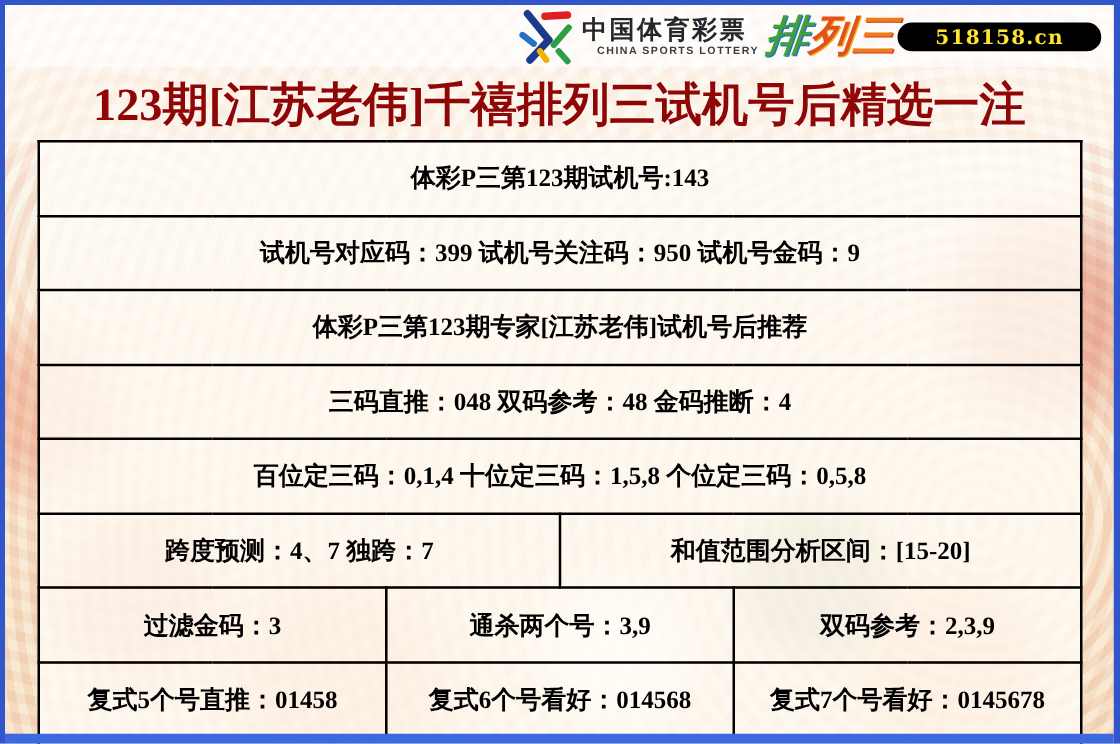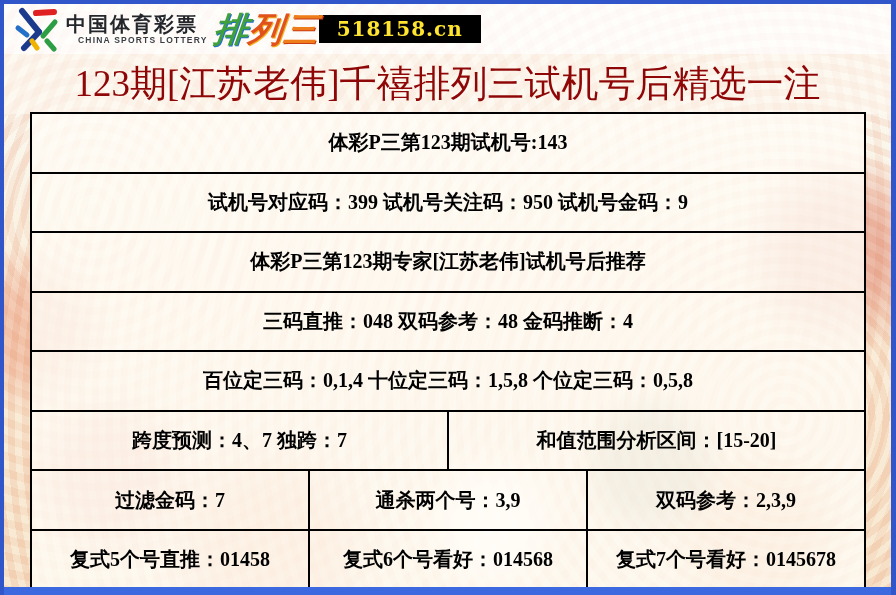--- a/index.html
+++ b/index.html
@@ -22,21 +22,21 @@
       radial-gradient(circle at 12% 80%, rgba(220,70,50,0.22) 0 40px, rgba(220,70,50,0) 90px),
       radial-gradient(circle at 85% 90%, rgba(230,140,70,0.30) 0 50px, rgba(230,140,70,0) 100px),
       repeating-radial-gradient(circle at 88% 70%, rgba(224,112,70,0.10) 0 7px, rgba(255,252,244,0.12) 7px 14px),
       repeating-radial-gradient(circle at 10% 35%, rgba(224,112,70,0.08) 0 8px, rgba(255,252,244,0.10) 8px 16px),
       linear-gradient(180deg, #faf6ec 0 110px, #f8e9d2 320px, #f6e3c8 100%);
   }
 
   
   .header {
     position:absolute; left:0; top:0; width:100%; height:50px;
-    display:flex; align-items:center; justify-content:flex-start;
+    display:flex; align-items:center; justify-content:flex-end;
     background:rgba(255,255,255,0.78);
     padding:0 10px 0 8px;
   }
   .logo-group { display:flex; align-items:center; }
   .logo-mark { width:50px; height:46px; }
   .logo-words { margin-left:4px; line-height:1; }
   .logo-cn {
     font-family:"Liberation Sans","DejaVu Sans",sans-serif;
     font-weight:bold; font-size:20px; color:#23262a; letter-spacing:2px;
   }
@@ -50,35 +50,36 @@
     margin-left:6px; transform:skewX(-6deg); letter-spacing:1px;
   }
   .logo-product .c1 { color:#3fa03c; text-shadow:1px 1px 0 #2470c8; }
   .logo-product .c2 { color:#e0511c; text-shadow:1px 1px 0 #f2b01e; }
   .logo-product .c3 { color:#ef7c1a; text-shadow:1px 1px 0 #c93b14; }
 
   .site-badge {
     background:#000;
     color:#ffe430;
     font-family:"DejaVu Serif","Liberation Serif",serif;
-    font-weight:bold; font-size:20px;
-    padding:2px 18px;
+    font-weight:bold; font-size:16px;
+    padding:2px 30px;
     letter-spacing:1px;
     cursor:pointer;
+    border-radius:13px;
   }
 
   
   .title-band {
     position:absolute; left:0; top:50px; width:100%; height:60px;
     display:flex; align-items:center; justify-content:center;
     background:rgba(255,250,243,0.55);
   }
   .page-title {
     color:#8e0606;
-    font-weight:normal;
+    font-weight:bold;
     font-size:37px;
     letter-spacing:0px;
     white-space:nowrap;
   }
 
   
   .board {
     position:absolute; left:26px; top:108px;
     width:836px; height:538px;
     border-collapse:collapse;
@@ -148,21 +149,21 @@
           <td colspan="6">三码直推：048  双码参考：48  金码推断：4</td>
         </tr>
         <tr>
           <td colspan="6">百位定三码：0,1,4 十位定三码：1,5,8 个位定三码：0,5,8</td>
         </tr>
         <tr>
           <td colspan="3">跨度预测：4、7 独跨：7</td>
           <td colspan="3">和值范围分析区间：[15-20]</td>
         </tr>
         <tr>
-          <td colspan="2">过滤金码：7</td>
+          <td colspan="2">过滤金码：3</td>
           <td colspan="2">通杀两个号：3,9</td>
           <td colspan="2">双码参考：2,3,9</td>
         </tr>
         <tr>
           <td colspan="2">复式5个号直推：01458</td>
           <td colspan="2">复式6个号看好：014568</td>
           <td colspan="2">复式7个号看好：0145678</td>
         </tr>
         <tr>
           <td colspan="6">精选一注看好：106</td>

